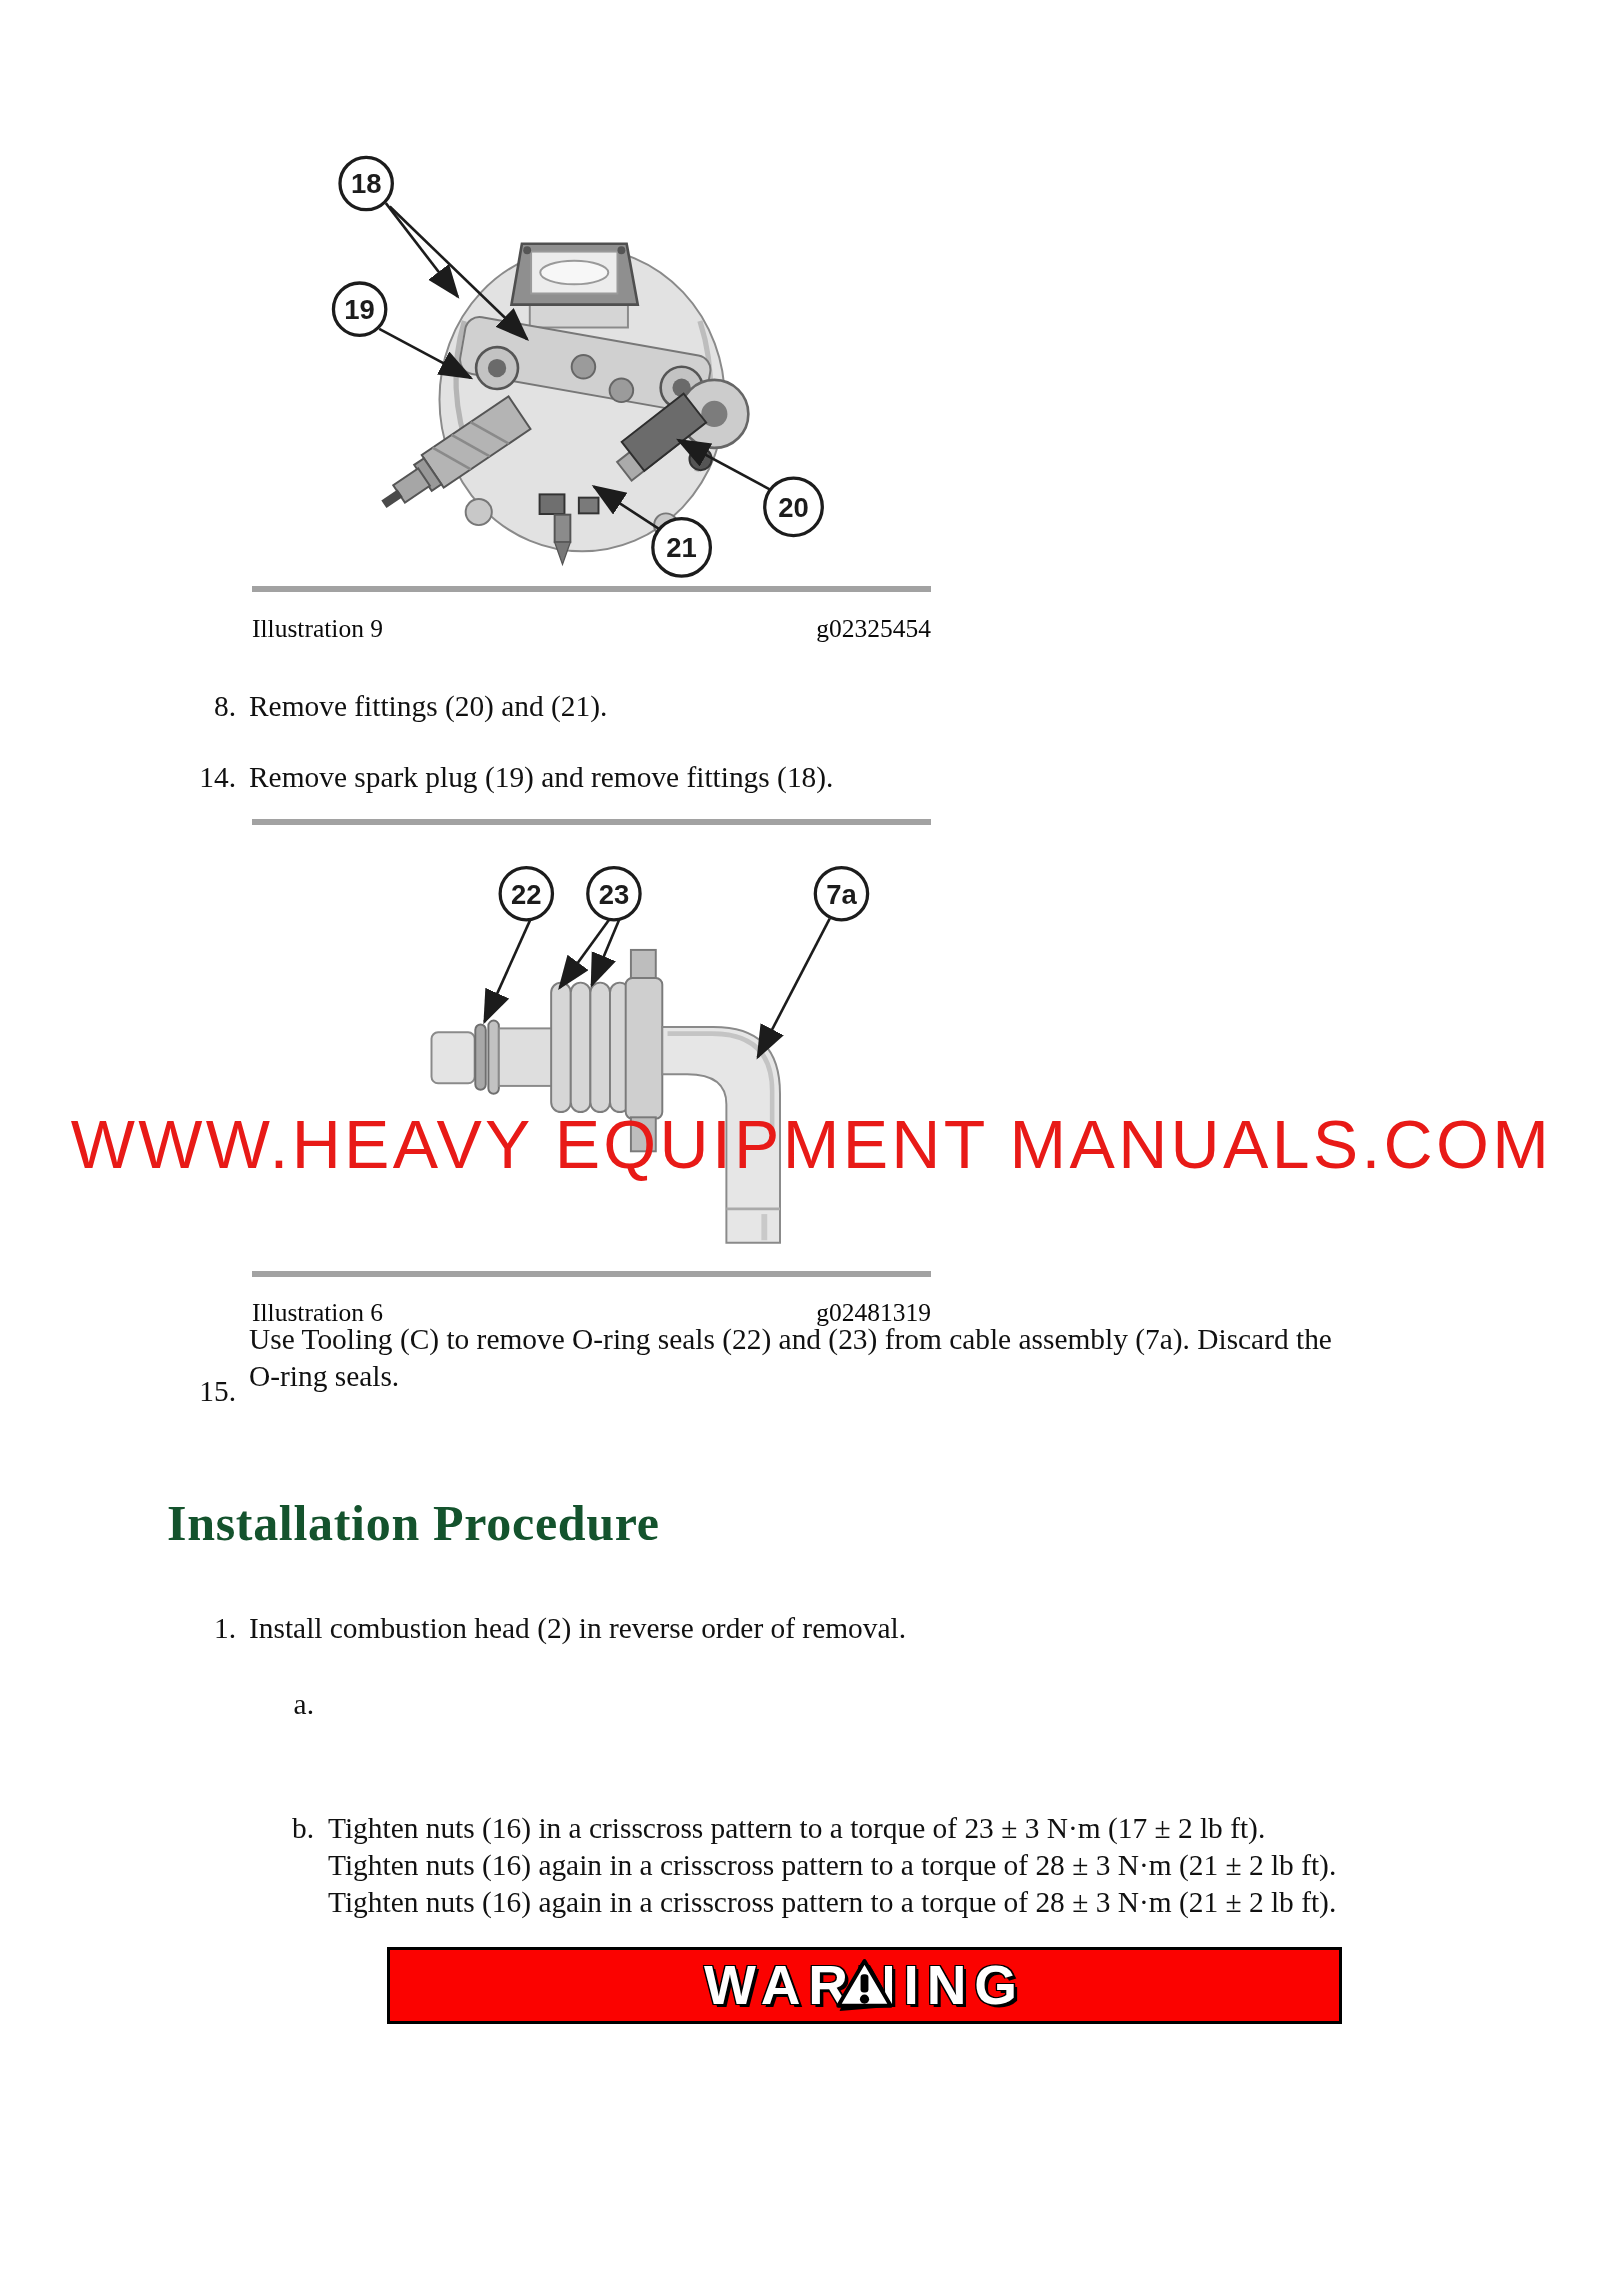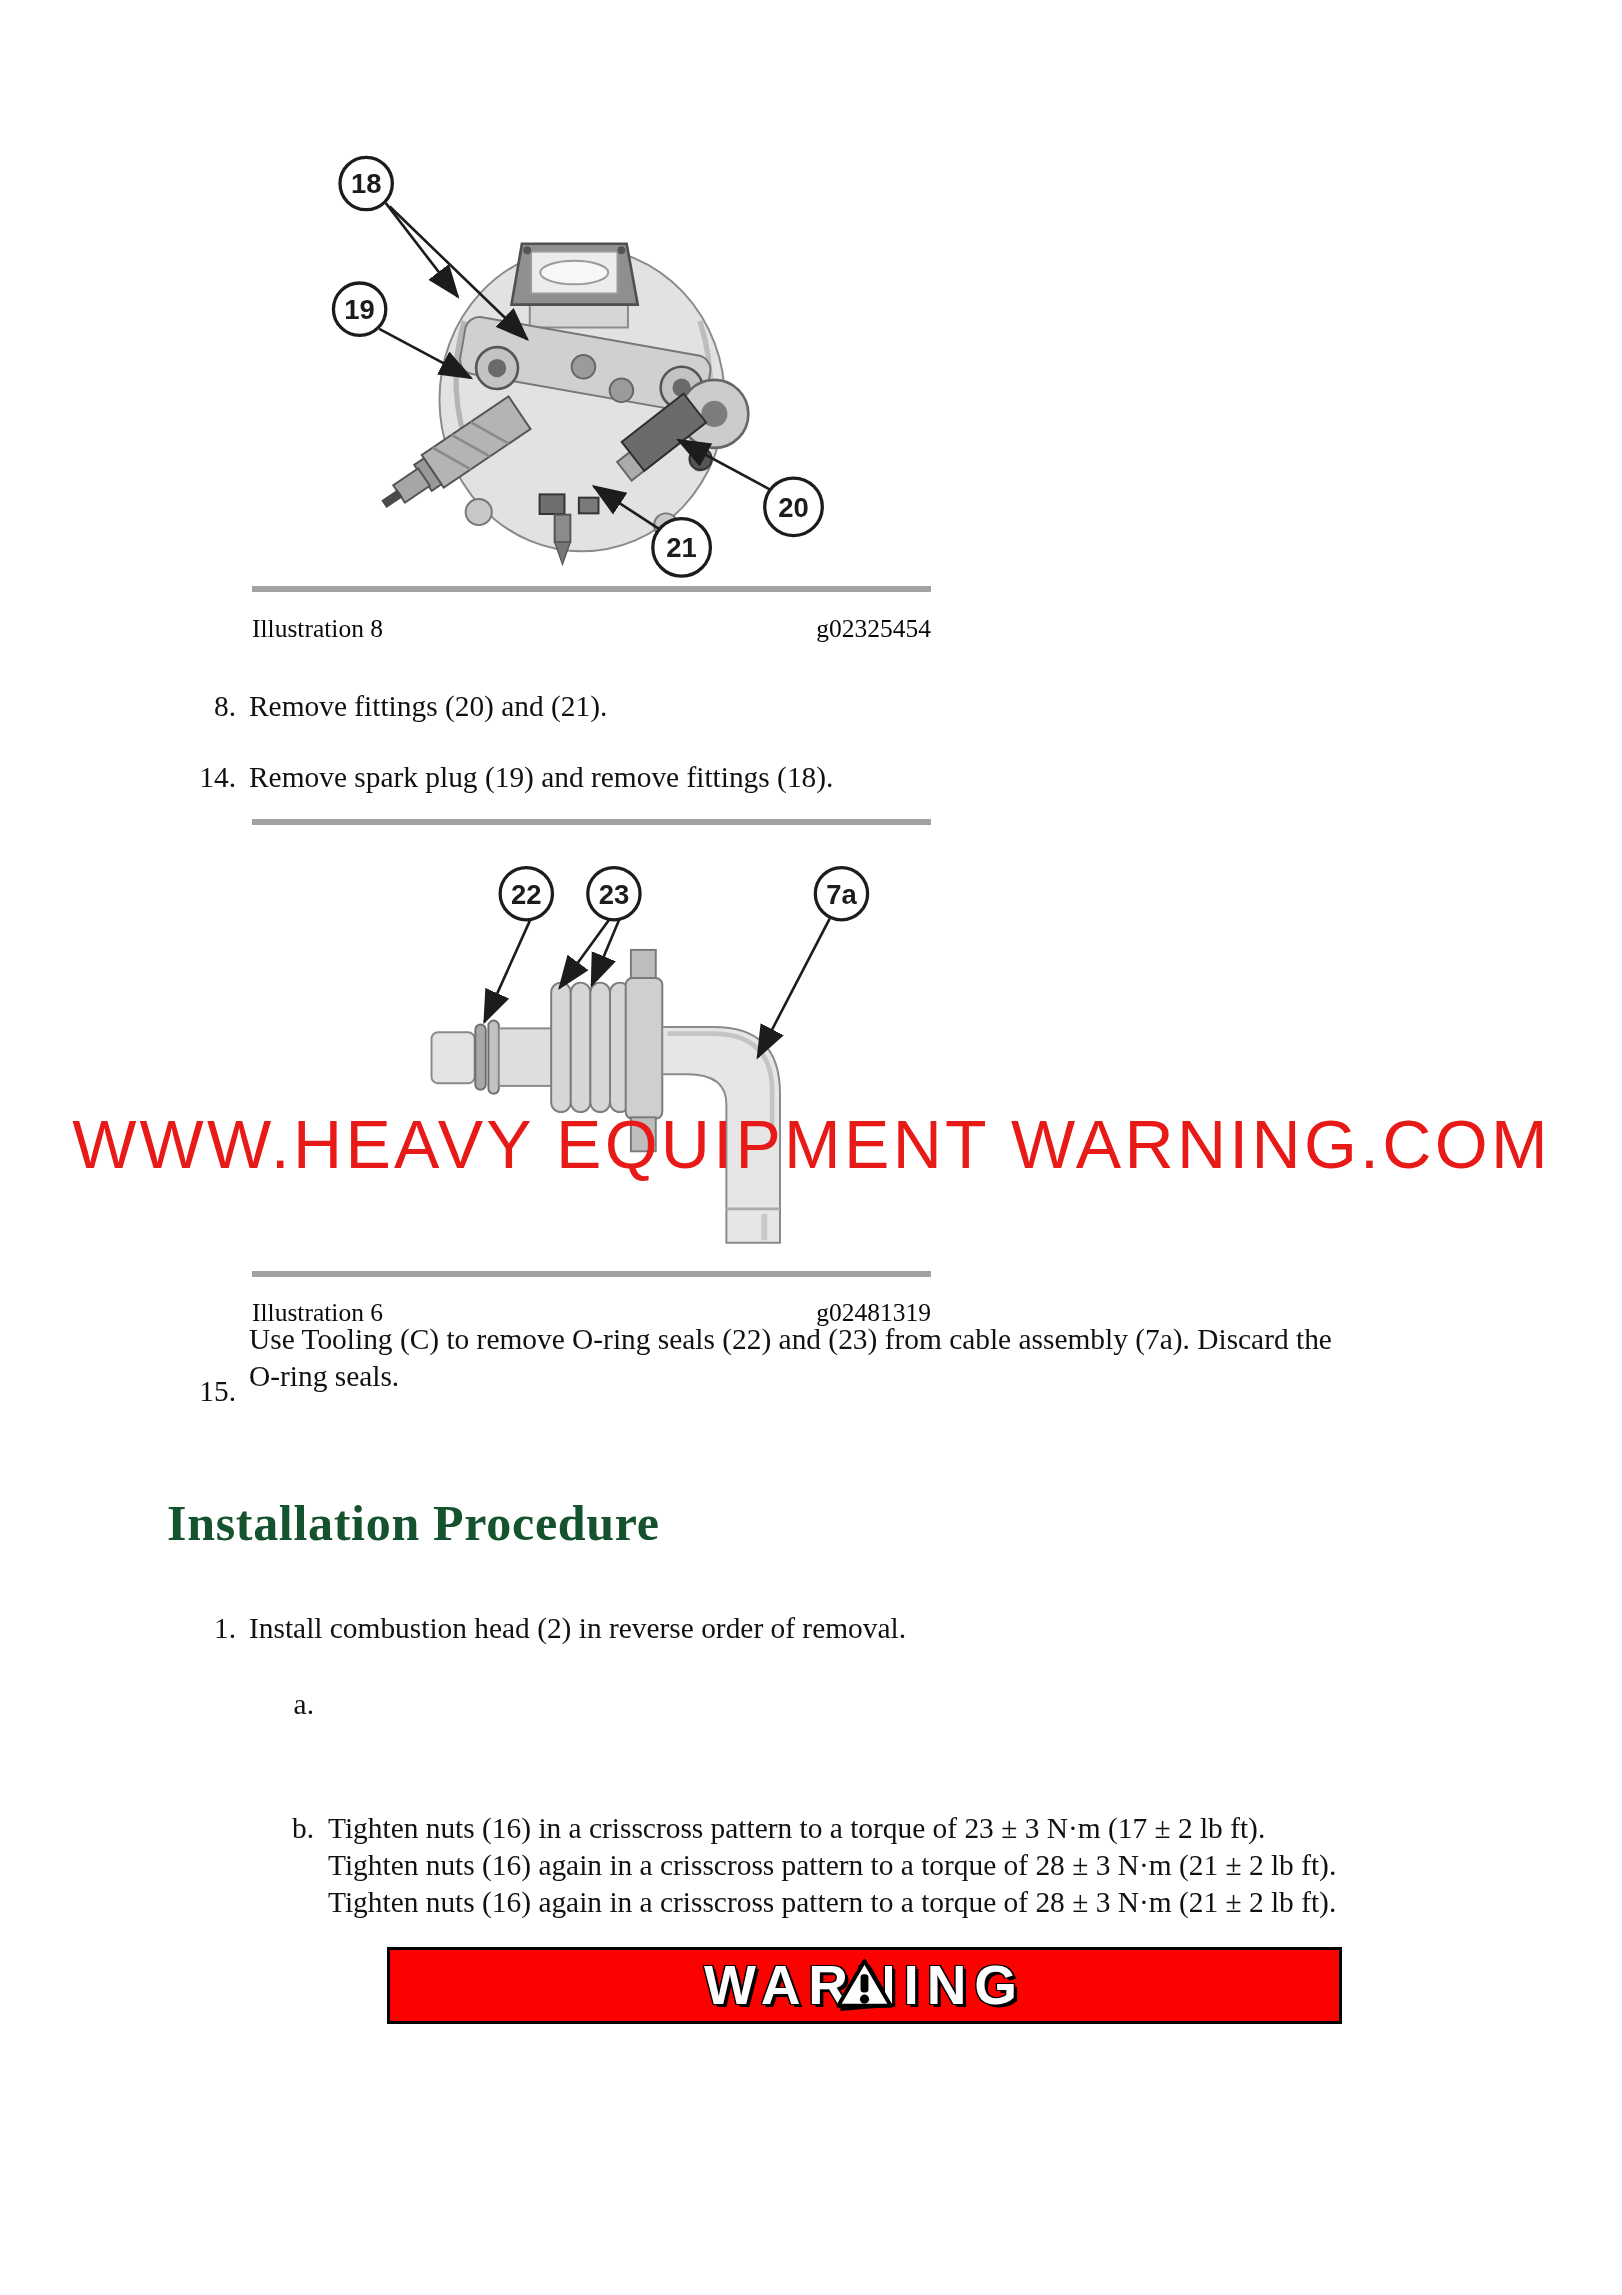--- a/index.html
+++ b/index.html
@@ -158,21 +158,21 @@
     </g>
     <g>
       <circle class="balloon" cx="612" cy="676" r="44"></circle>
       <text class="balloon-text" x="612" y="691">21</text>
     </g>
   </svg>
 
   <div class="divider" style="top:586px;"></div>
 
   <div class="caption-row" style="top:614px;">
-    <span>Illustration 8</span>
+    <span>Illustration 9</span>
     <span>g02325454</span>
   </div>
 
   <div class="step-num" style="top:688px;">8.</div>
   <div class="step-text" style="top:688px;">Remove fittings (20) and (21).</div>
 
   <div class="step-num" style="top:759px;">14.</div>
   <div class="step-text" style="top:759px;">Remove spark plug (19) and remove fittings (18).</div>
 
   <div class="divider" style="top:819px;"></div>
@@ -223,21 +223,21 @@
     <g>
       <circle class="balloon" cx="318" cy="76" r="40"></circle>
       <text class="balloon-text" x="318" y="91">23</text>
     </g>
     <g>
       <circle class="balloon" cx="666" cy="76" r="40"></circle>
       <text class="balloon-text" x="666" y="91">7a</text>
     </g>
   </svg>
 
-  <div class="watermark">WWW.HEAVY EQUIPMENT WARNING.COM</div>
+  <div class="watermark">WWW.HEAVY EQUIPMENT MANUALS.COM</div>
 
   <div class="divider" style="top:1271px;"></div>
 
   <div class="caption-row" style="top:1298px;">
     <span>Illustration 6</span>
     <span>g02481319</span>
   </div>
 
   <div class="step-num" style="top:1373px;">15.</div>
   <div class="step-text" style="top:1321px;">

